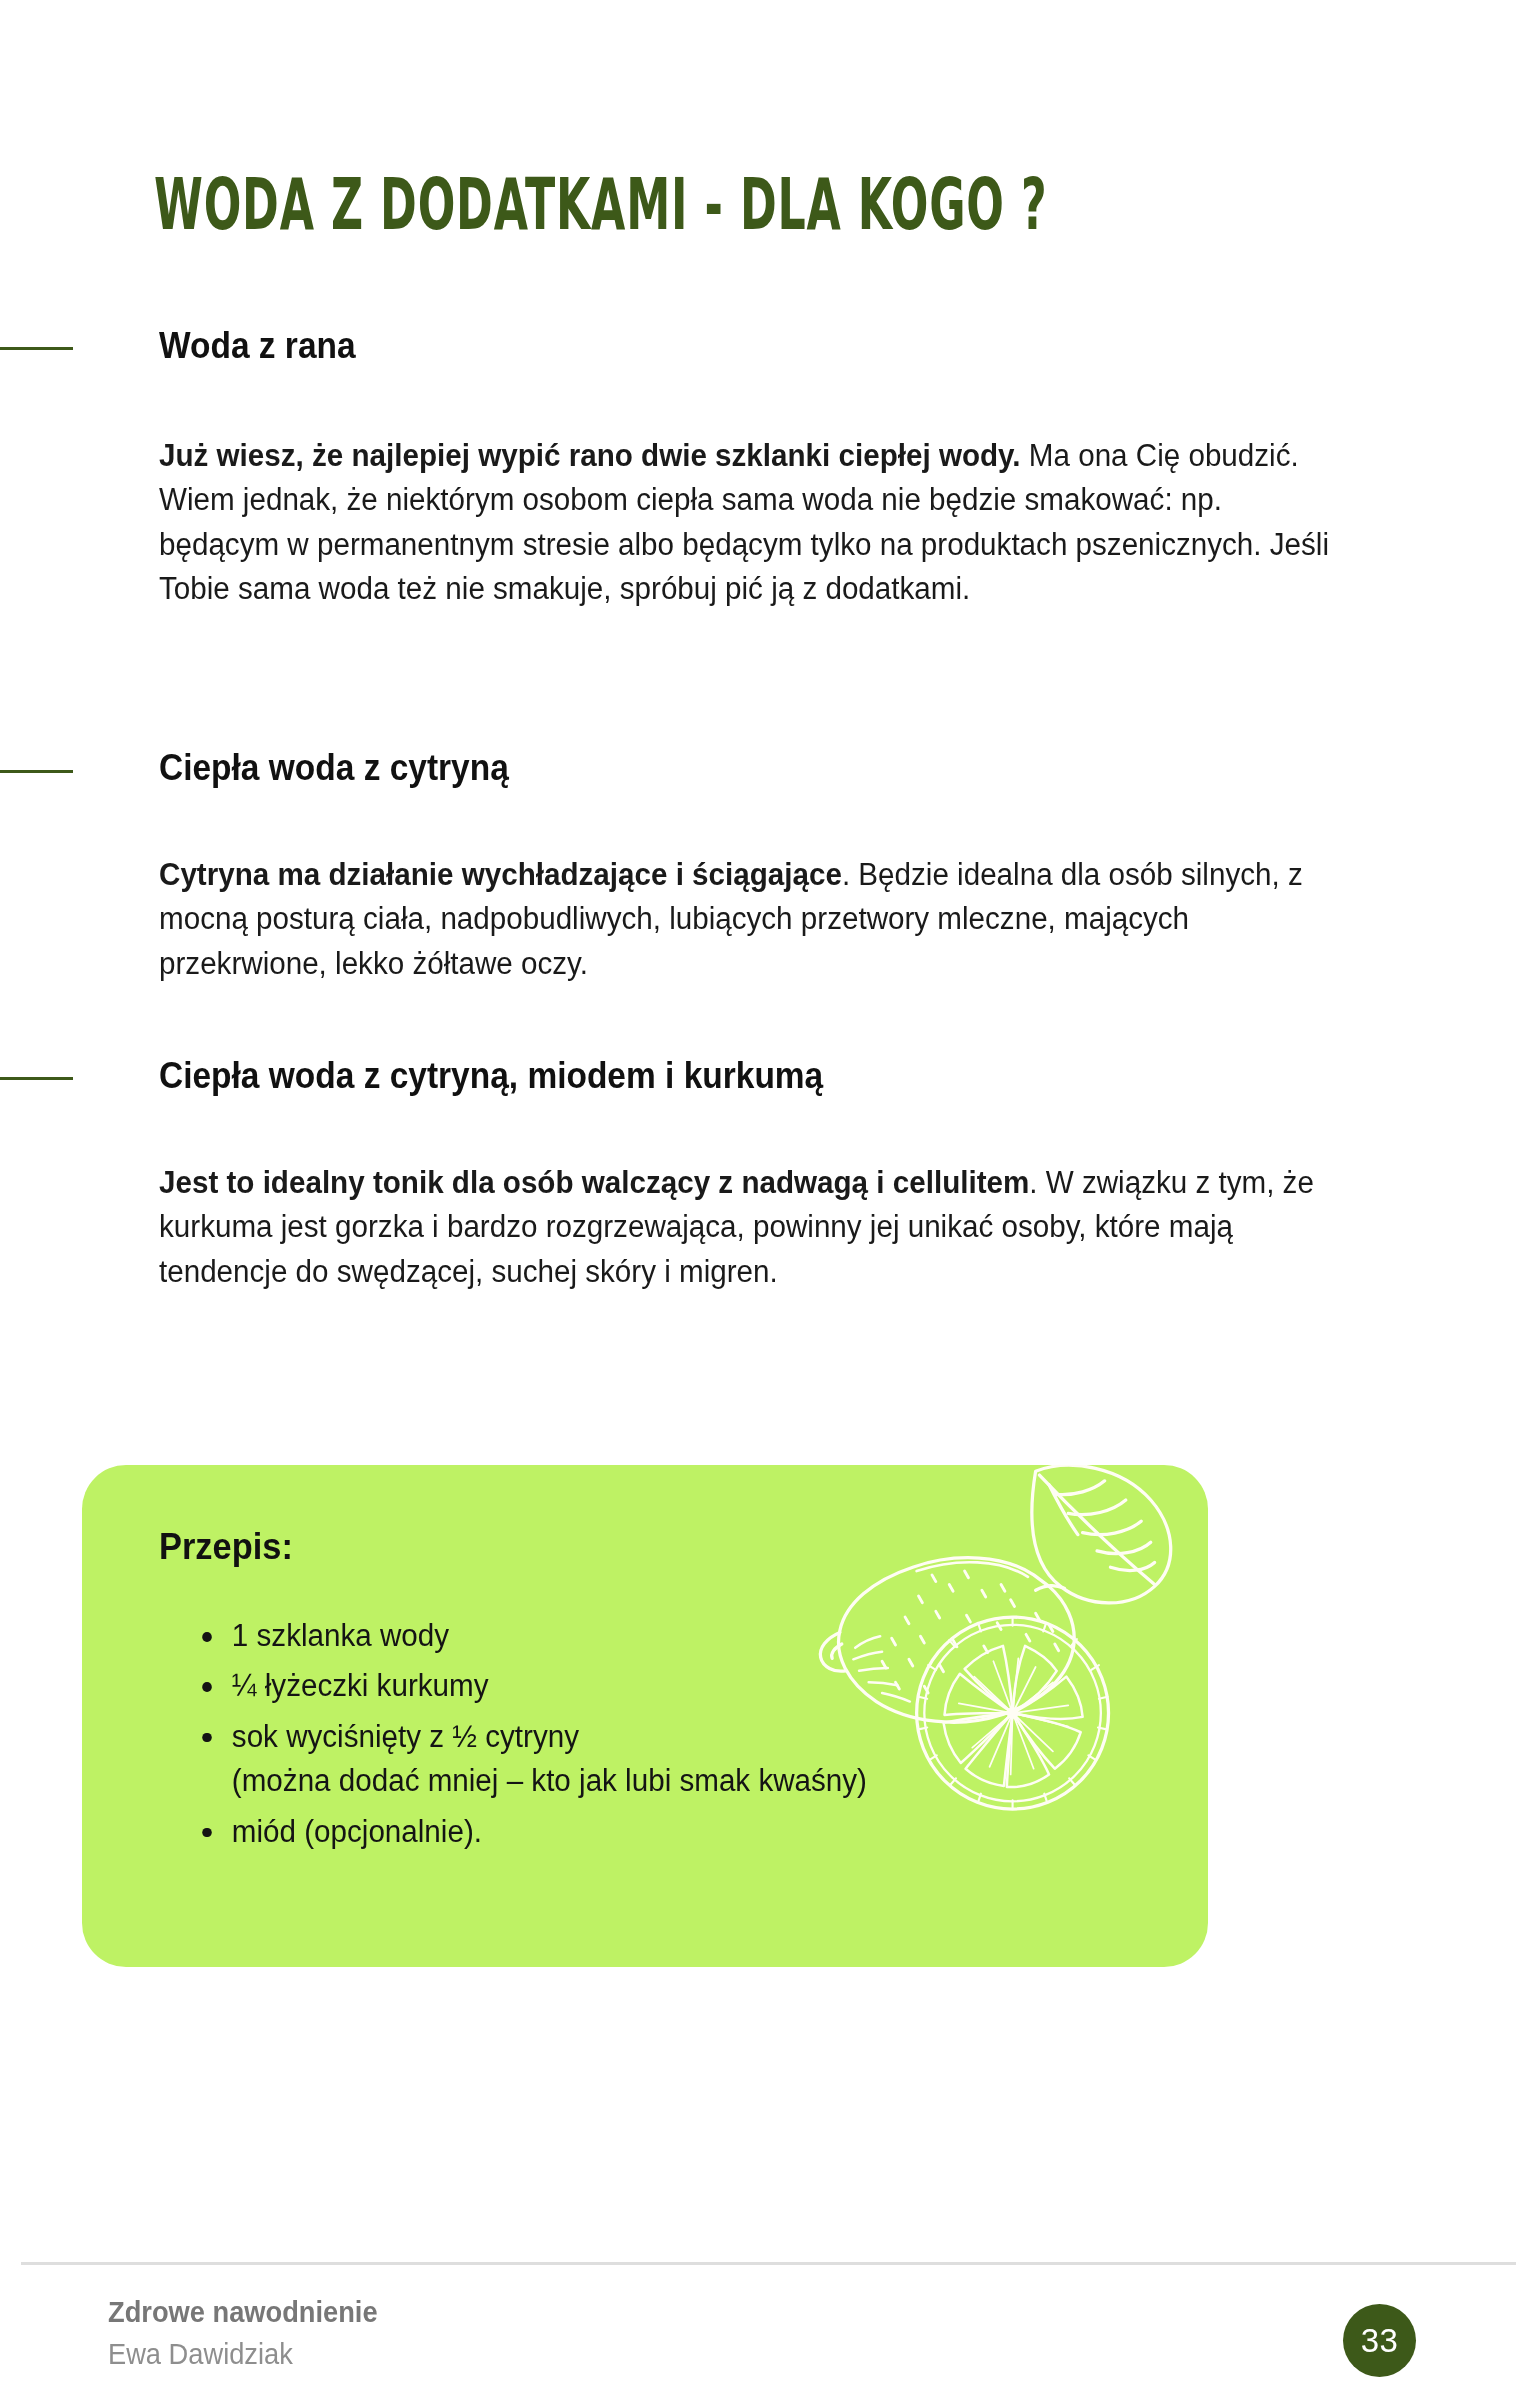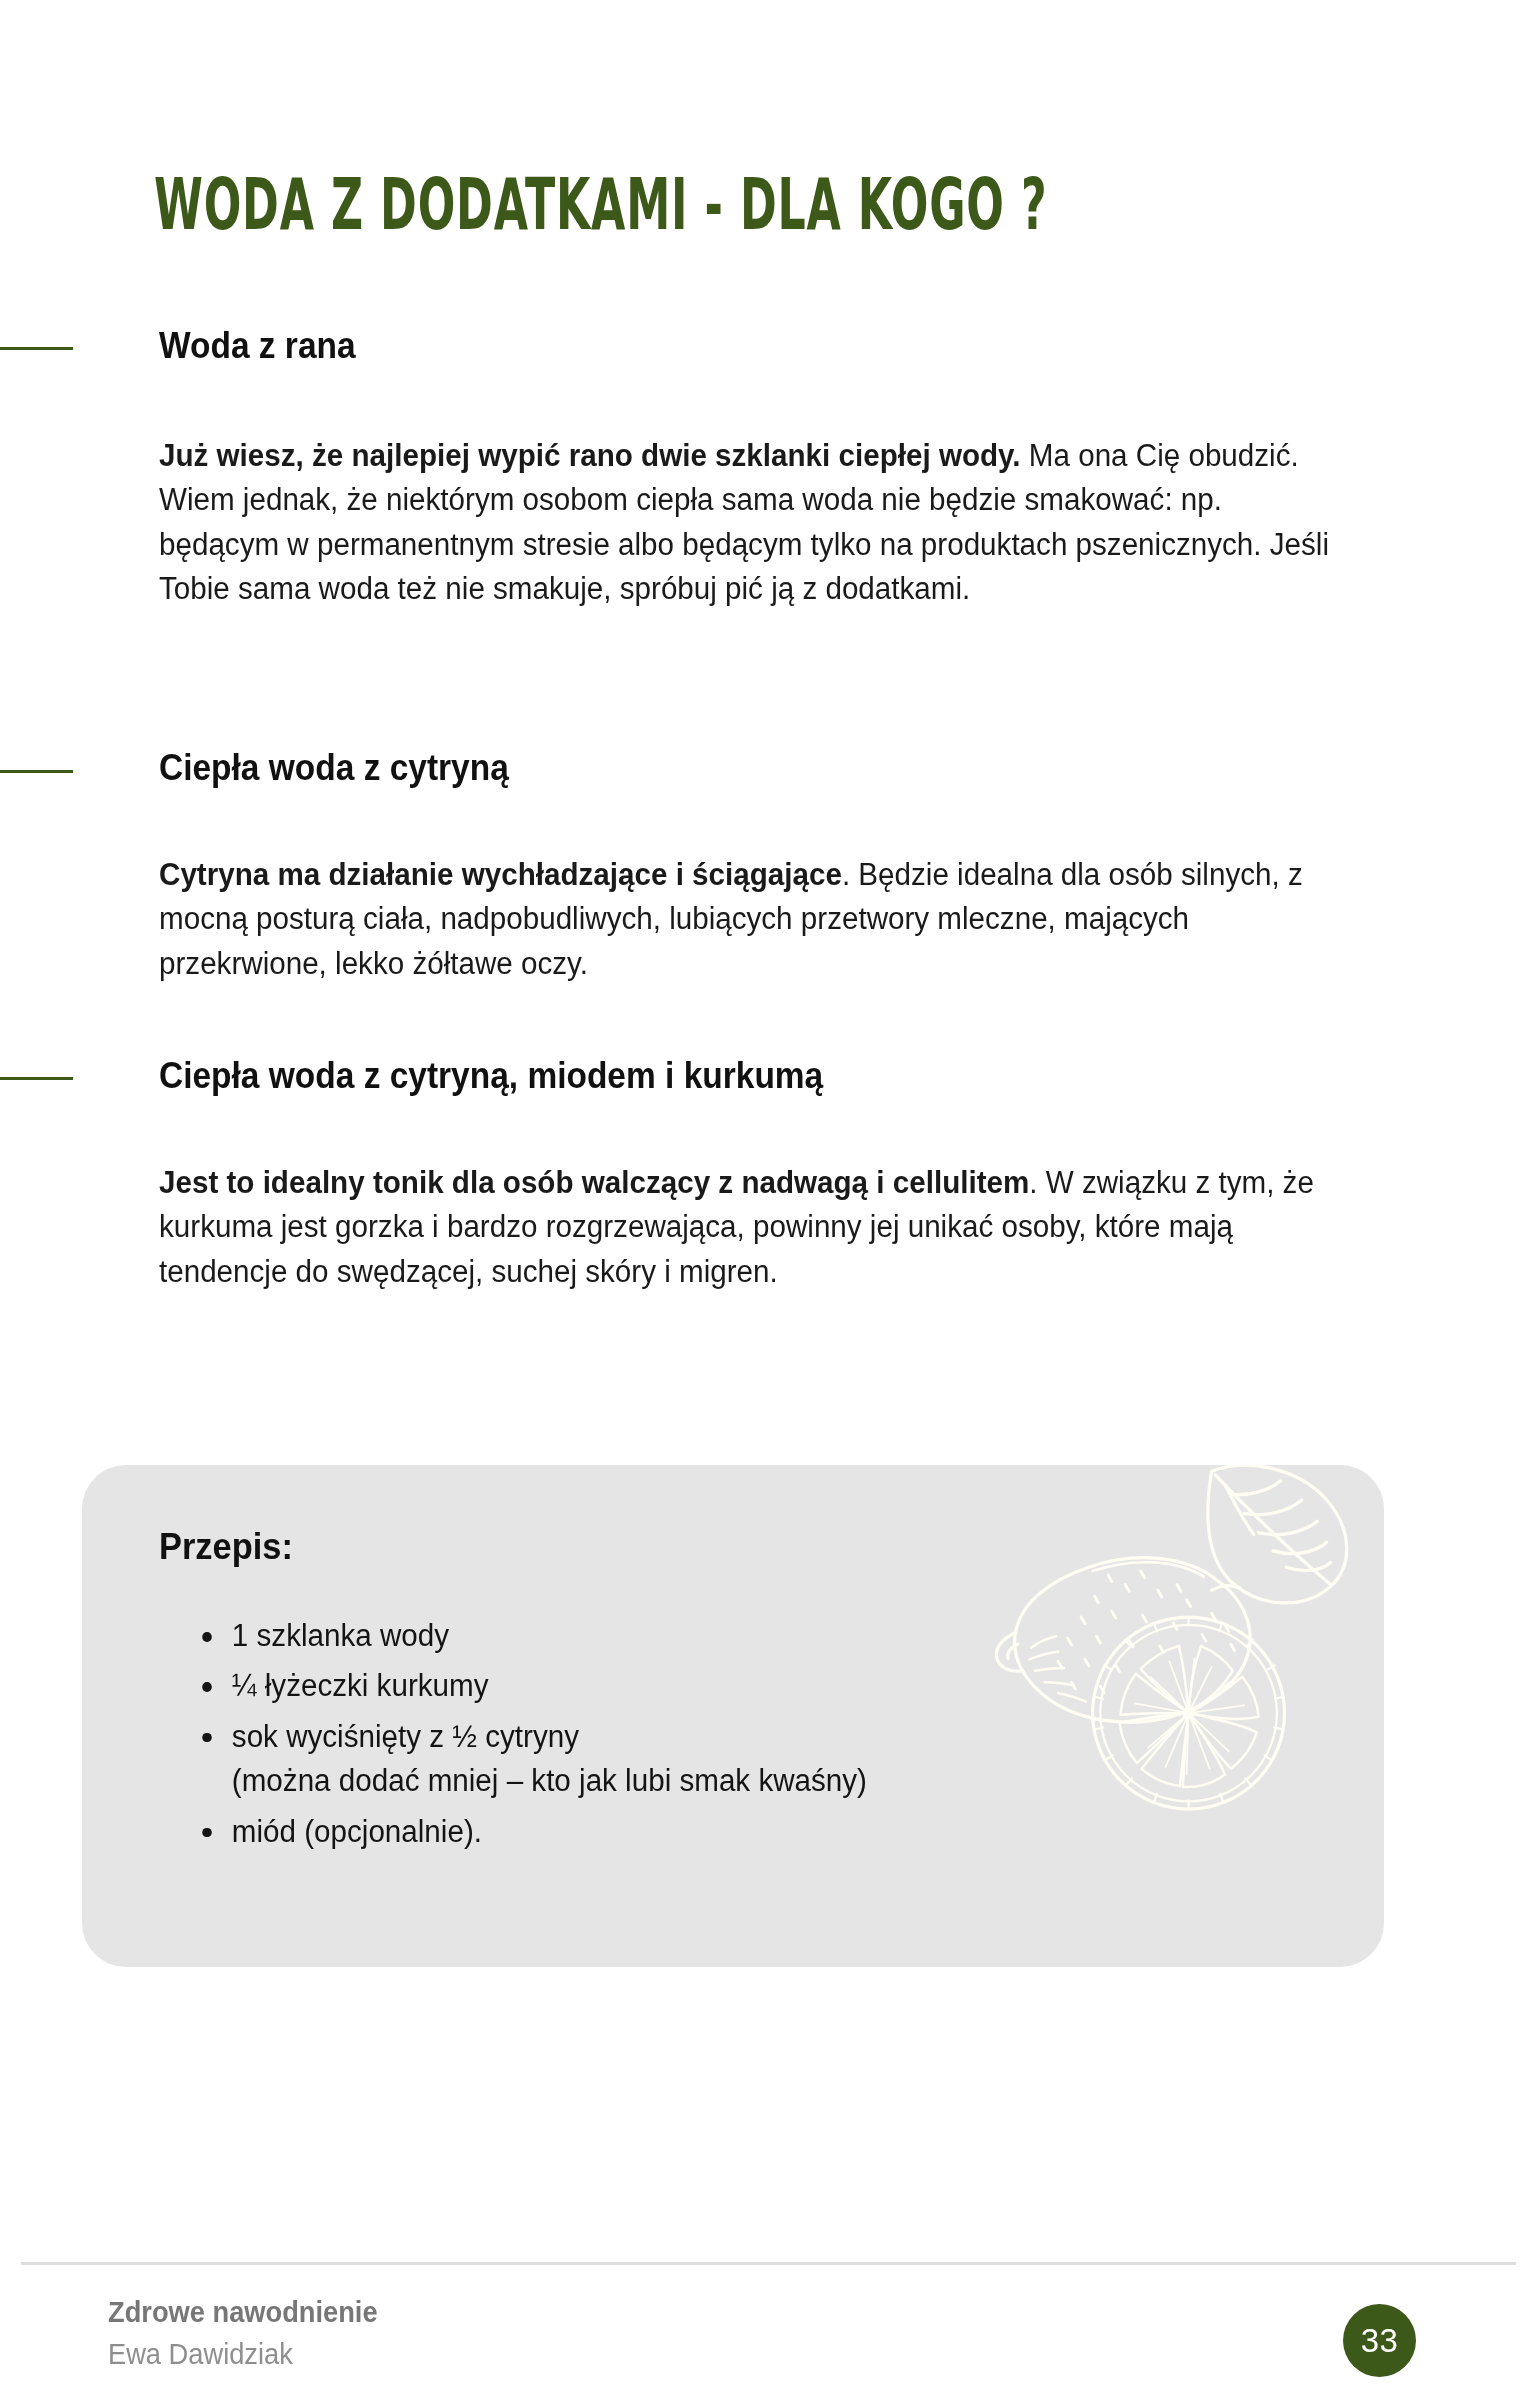--- a/index.html
+++ b/index.html
@@ -89,23 +89,23 @@
   .sec-2-h { top: 747px; }
   .sec-2-p { top: 853px; }
   .sec-3-h { top: 1055px; }
   .sec-3-p { top: 1161px; }
 
   
   .recipe-box {
     position: absolute;
     left: 82px;
     top: 1465px;
-    width: 1302px;
+    width: 1126px;
     height: 502px;
-    background: #e5e5e5;
+    background: #bef264;
     border-radius: 44px;
     overflow: hidden;
   }
   .recipe-title {
     position: absolute;
     left: 77px;
     top: 61px;
     margin: 0;
     font-size: 37px;
     font-weight: 700;

